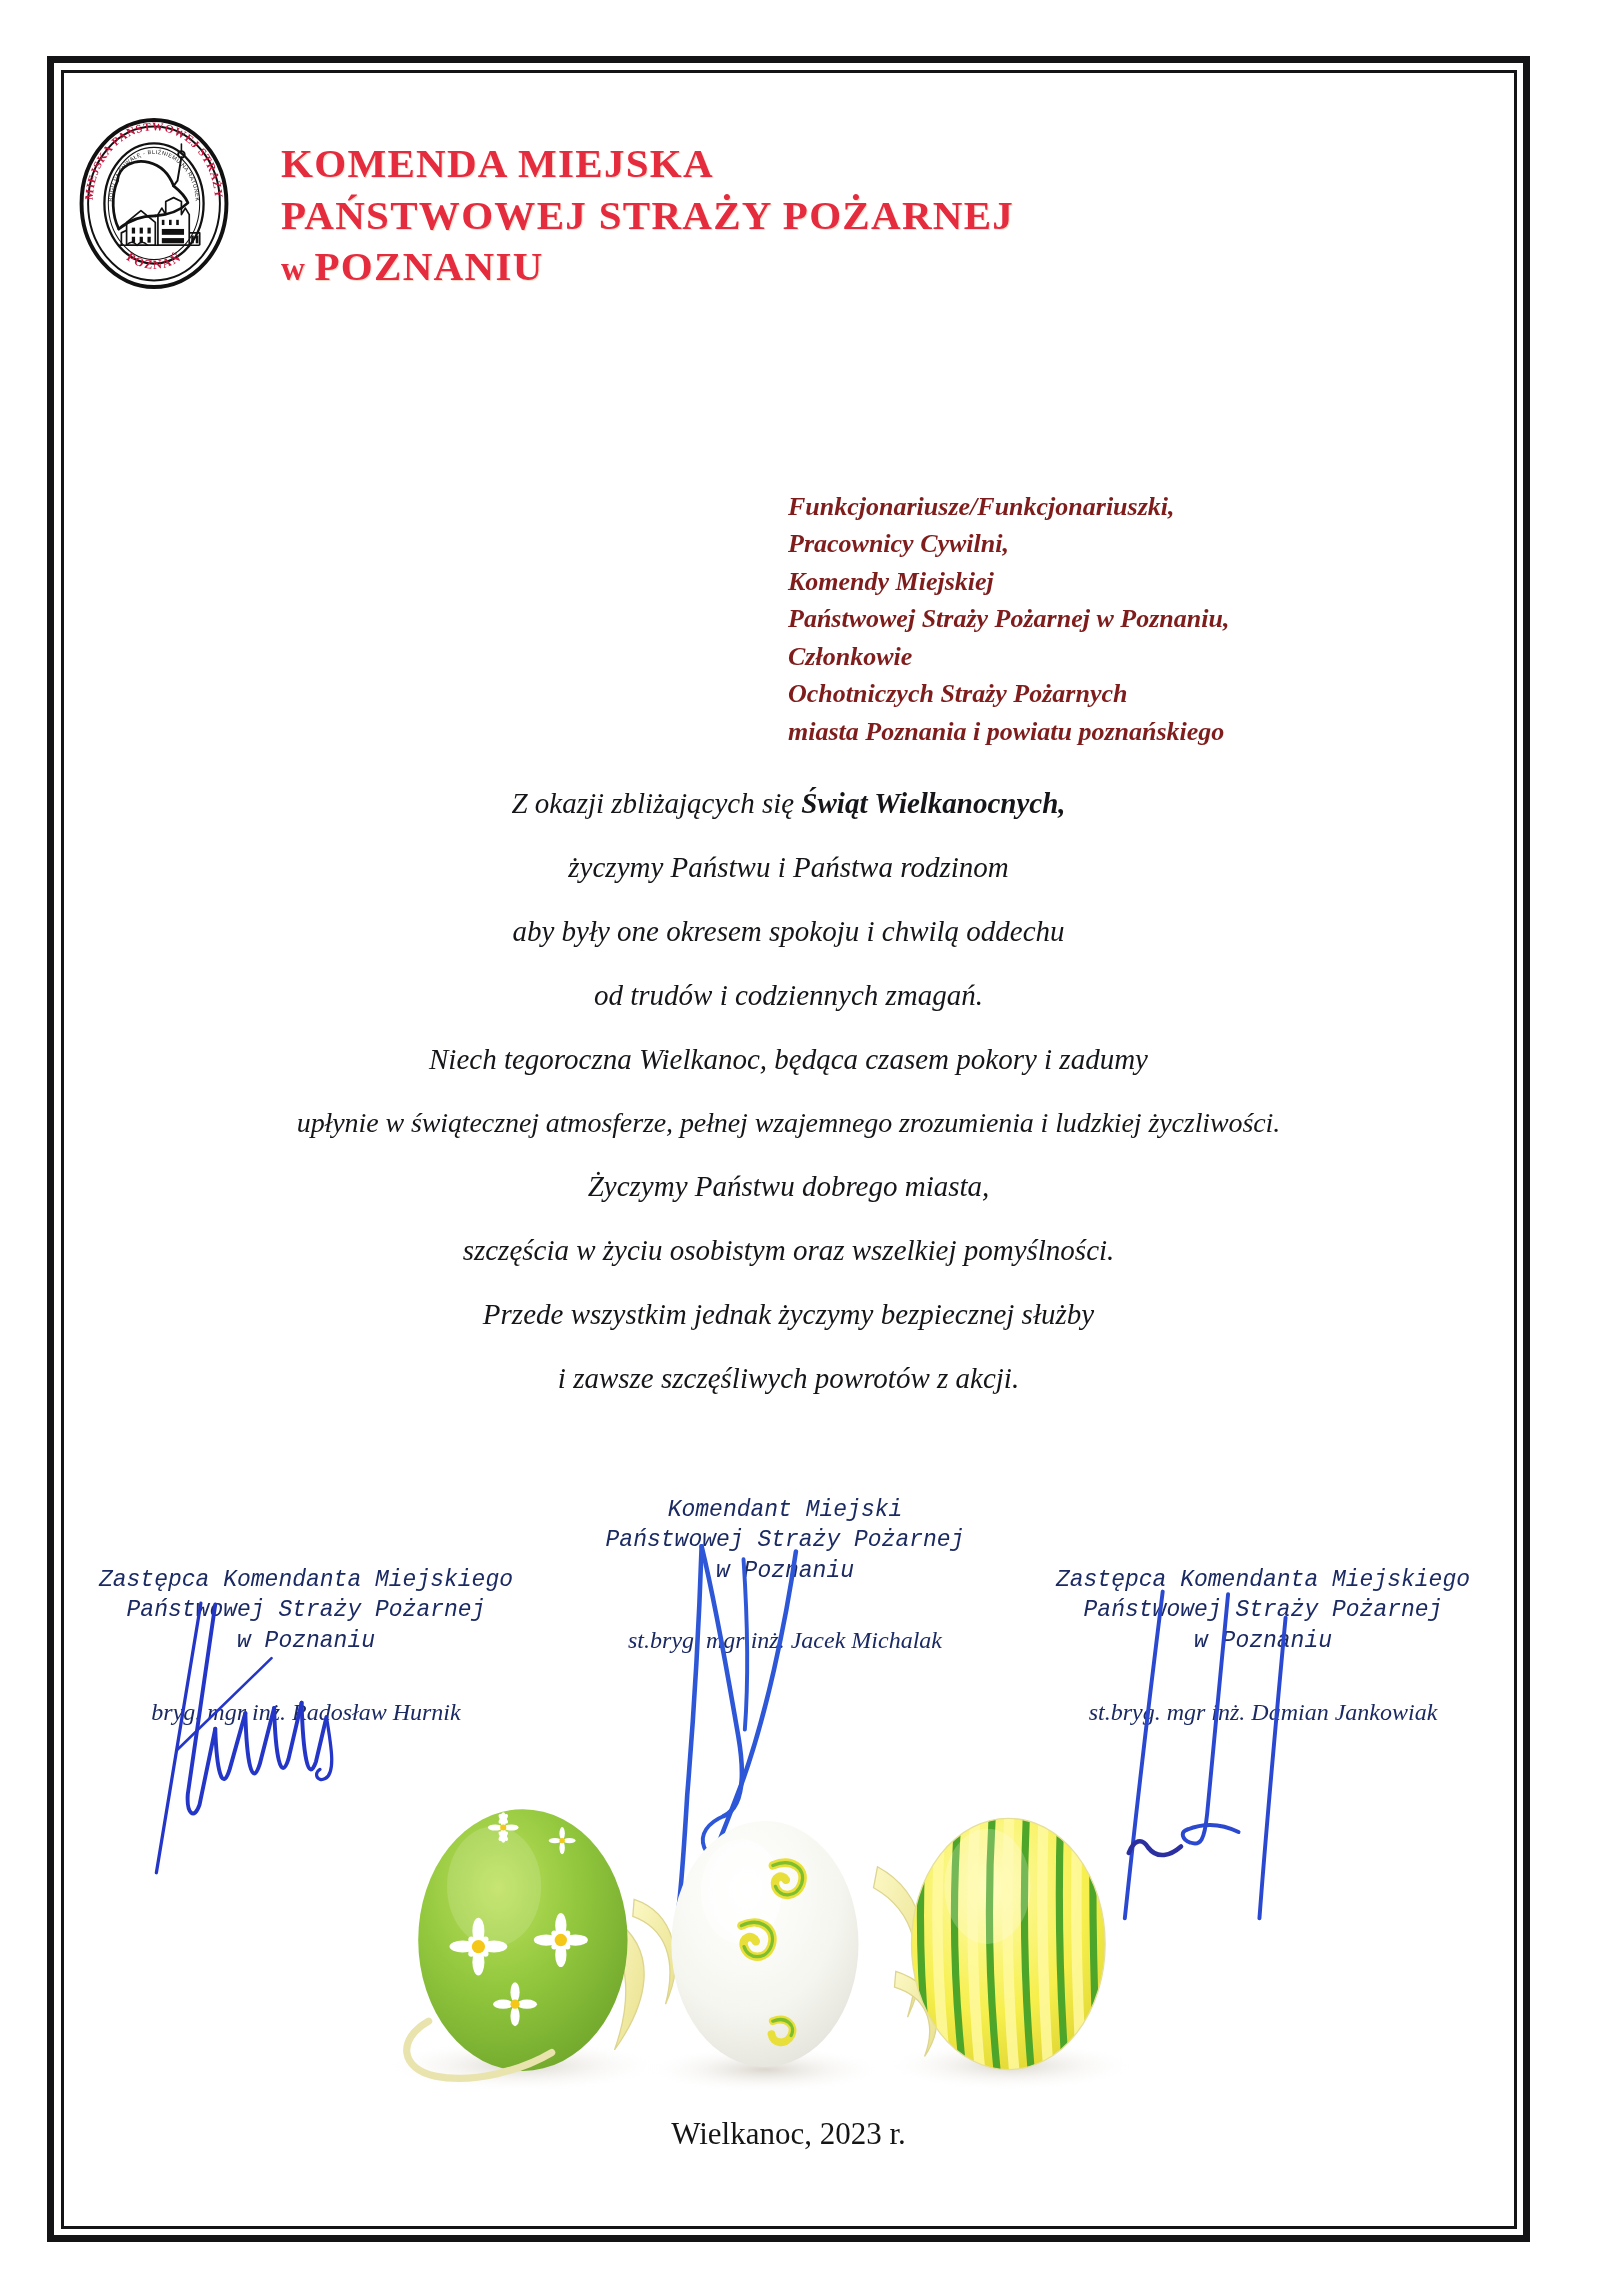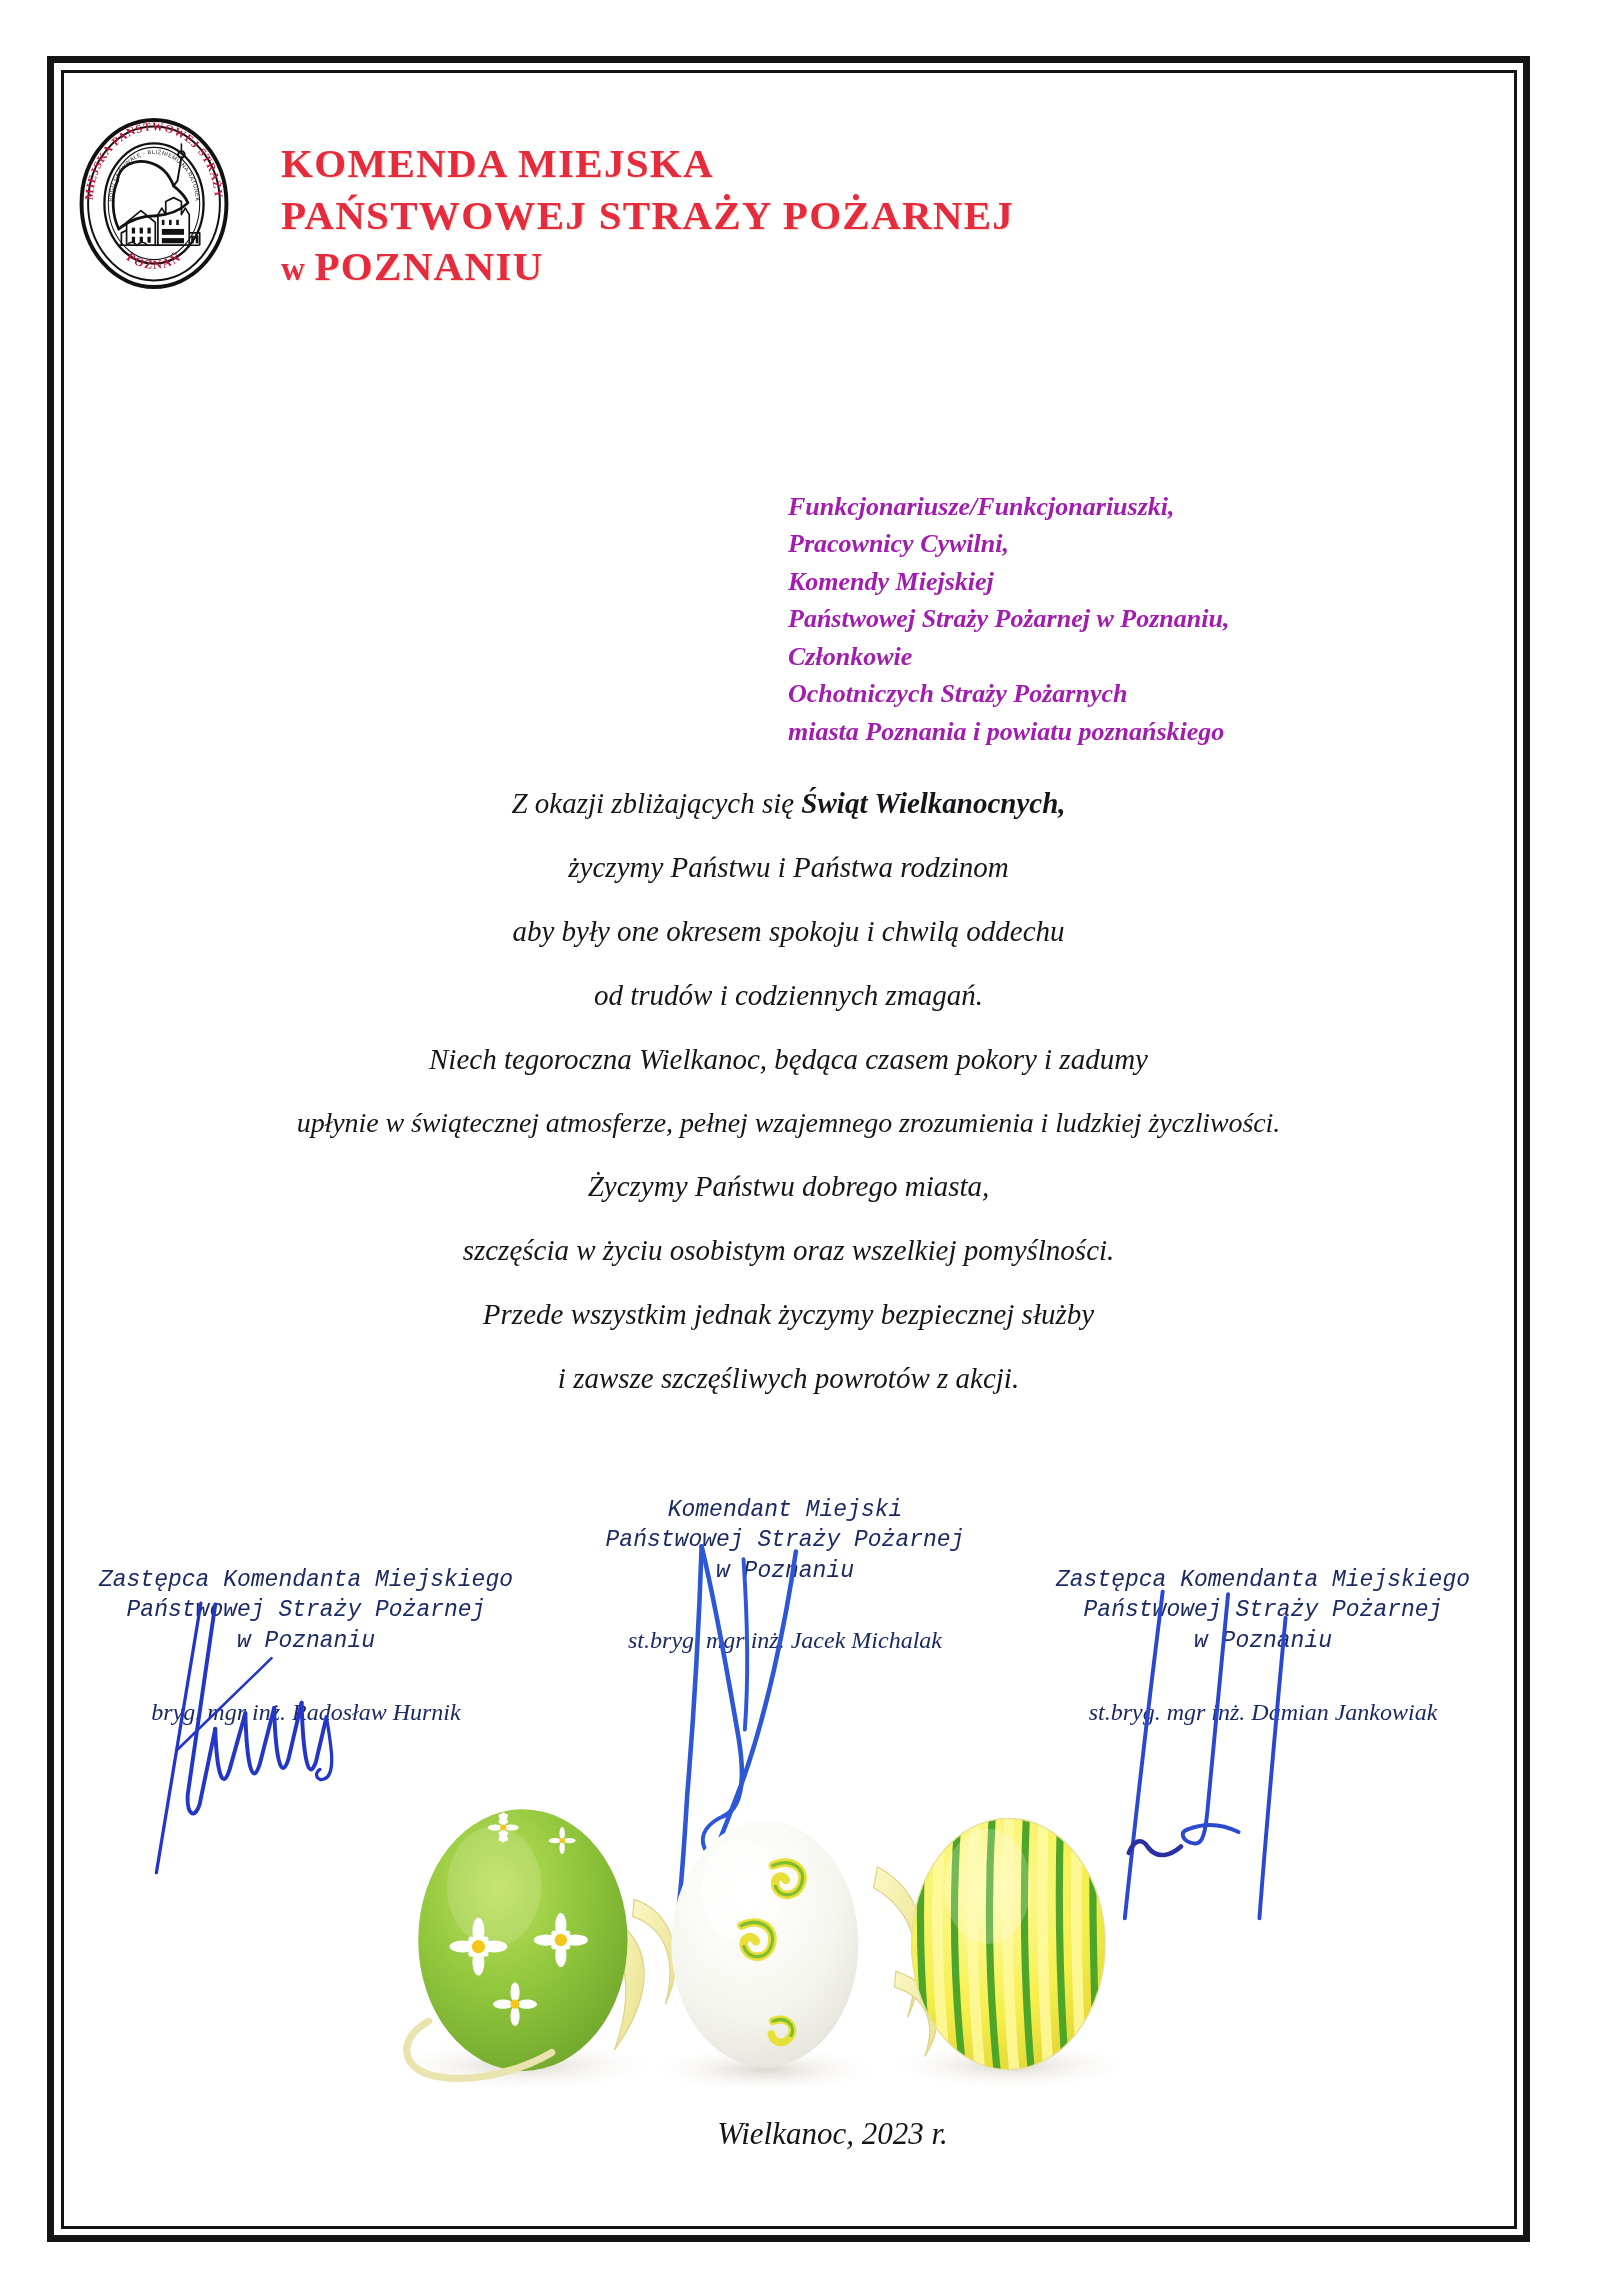--- a/index.html
+++ b/index.html
@@ -84,21 +84,21 @@
   
   #addressee {
     position: absolute;
     left: 723px;
     top: 415px;
     width: 681px;
     font-style: italic;
     font-weight: bold;
     font-size: 26px;
     line-height: 1.44;
-    color: #a21caf;
+    color: #7f1d1d;
   }
   #addressee div { white-space: nowrap; }
 
   
   #body-text {
     position: absolute;
     left: 0px;
     top: 692px;
     width: 1447px;
     text-align: center;
@@ -157,24 +157,22 @@
   }
   #eggs svg { display:block; width:100%; height:100%; }
 
   
   #date-line {
     position: absolute;
     left: 0;
     top: 2043px;
     width: 1447px;
     text-align: center;
-    font-style: italic;
     font-size: 31px;
     color: #151515;
-    padding-left: 44px;
   }
 </style>
 </head>
 <body>
 
 <div id="page">
 
   <div id="frame-outer">
     <div id="frame-inner"></div>
   </div>

